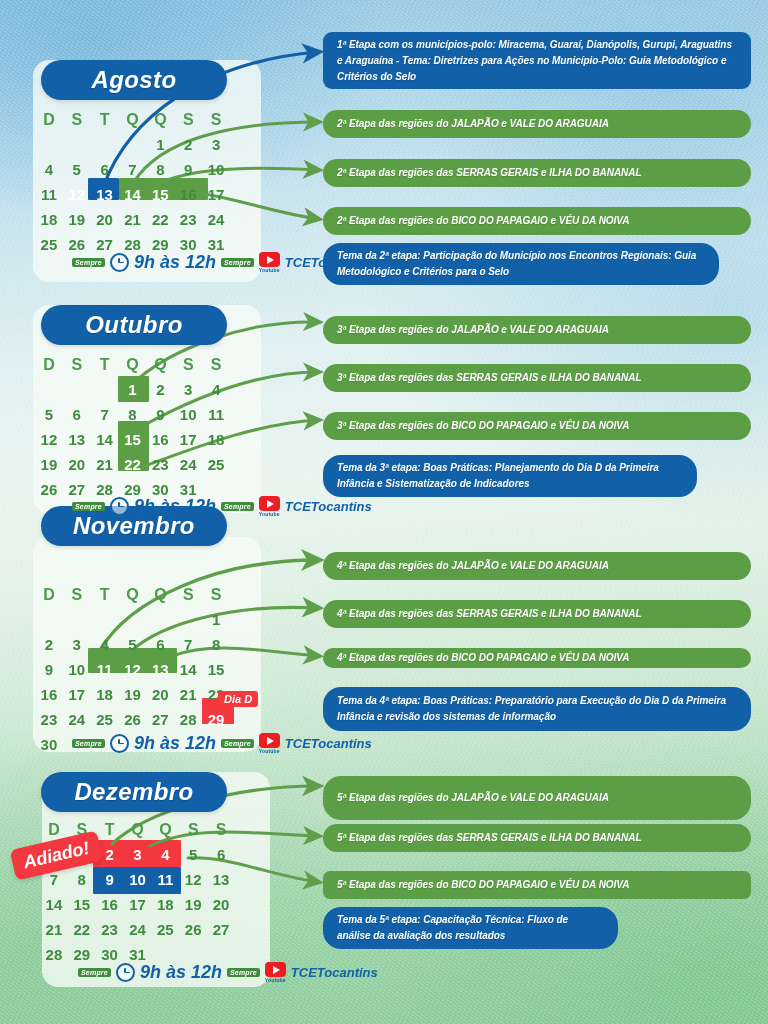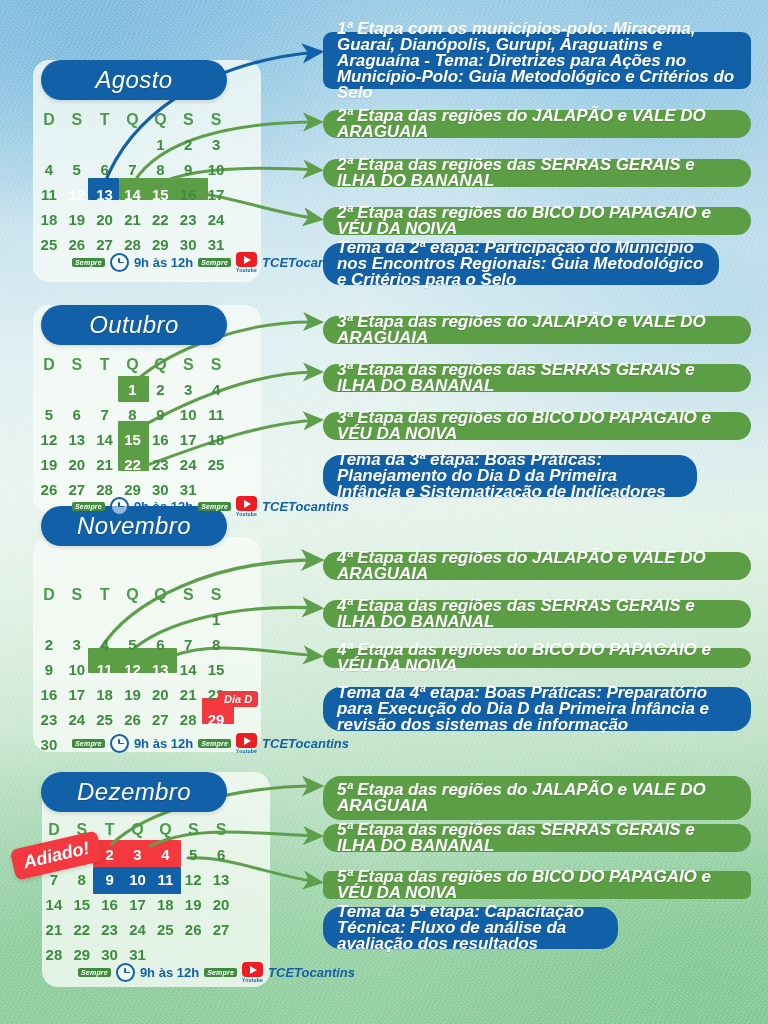--- a/index.html
+++ b/index.html
@@ -63,21 +63,21 @@
     height: 40px;
     display: flex;
     align-items: center;
     justify-content: center;
     box-shadow: 0 2px 4px rgba(0,0,0,0.12);
     z-index: 6;
   }
   .month-pill span {
     color: #ffffff;
     font-size: 24px;
-    font-weight: normal;
+    font-weight: bold;
     font-style: italic;
     letter-spacing: 0.4px;
     text-shadow: 0 1px 1px rgba(0,0,0,0.20);
   }
 
   .cal-grid {
     position: absolute;
     display: grid;
     grid-template-columns: repeat(7, 1fr);
     z-index: 5;
@@ -142,22 +142,23 @@
     content: "";
     position: absolute;
     background: #1261a8;
     border-radius: 1px;
   }
   .clock-ic::before { width: 1.8px; height: 5.5px; left: 6.2px; top: 2.6px; }
   .clock-ic::after  { width: 5px; height: 1.8px; left: 7px; top: 6.6px; }
 
   .time-txt {
     color: #1261a8;
-    font-size: 13px;
-    font-weight: bold;
+    font-size: 18px;
+    font-weight: bold;
+    font-style: italic;
   }
   .yt-wrap {
     display: flex;
     flex-direction: column;
     align-items: center;
     gap: 0px;
     flex: 0 0 auto;
   }
   .yt-ic {
     width: 21px; height: 15px;
@@ -212,21 +213,21 @@
   
   .callout {
     position: absolute;
     display: flex;
     align-items: center;
     padding: 7px 14px;
     z-index: 8;
   }
   .callout span {
     color: #ffffff;
-    font-size: 17px;
+    font-size: 10px;
     font-weight: bold;
     font-style: italic;
     line-height: 16px;
     letter-spacing: -0.05px;
     text-shadow: 0 1px 1px rgba(0,0,0,0.13);
   }
   .c-green { background: #5c9e46; border-radius: 18px; }
   .c-blue  { background: #1261a8; border-radius: 9px; }
   .c-blue-round { background: #1261a8; border-radius: 18px; }
 

